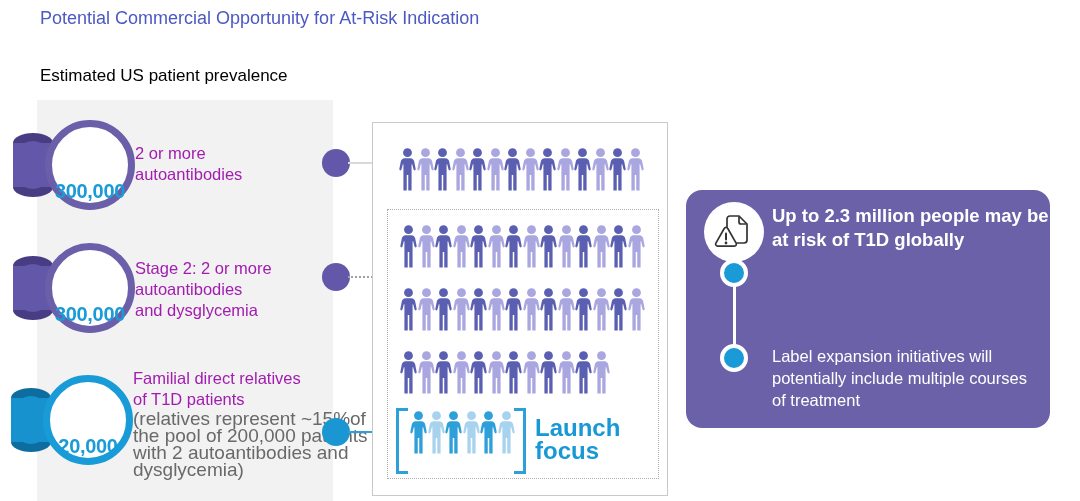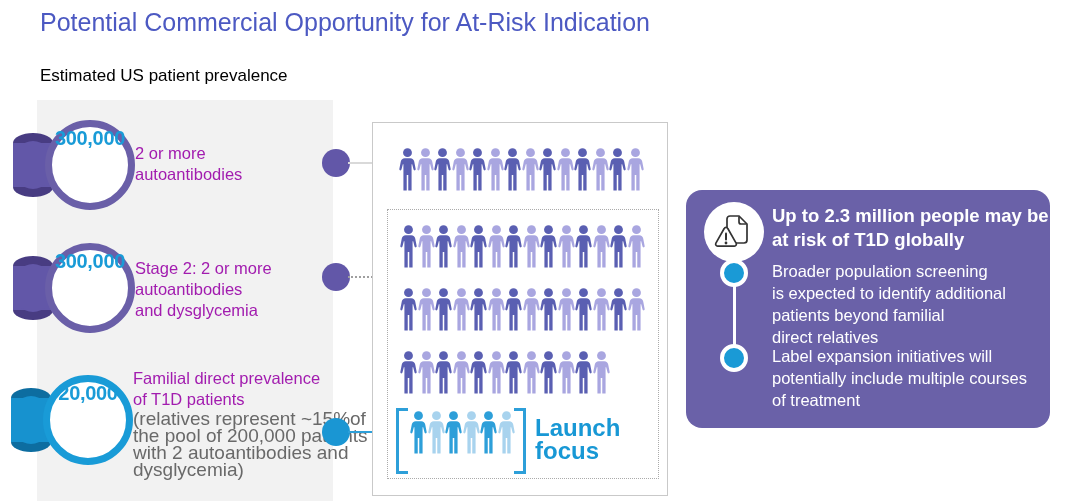--- a/index.html
+++ b/index.html
@@ -2,33 +2,33 @@
 <html><head>
 <meta charset="utf-8">
 <style>
   html,body{margin:0;padding:0;background:#ffffff;}
   .slide{
     position:relative;width:1080px;height:501px;overflow:hidden;background:#ffffff;
     font-family:"Liberation Sans", sans-serif;
   }
   .pre{white-space:pre-line;}
   .title{
-    position:absolute;left:40px;top:8px;font-size:25px;color:#4c59c2;
+    position:absolute;left:40px;top:8px;font-size:18px;color:#4c59c2;
   }
   .subtitle{
     position:absolute;left:40px;top:66px;font-size:17px;color:#000000;
   }
   .left-strip{
     position:absolute;left:37px;top:100px;width:296px;height:401px;background:#f2f2f2;
   }
   
   .cyl{position:absolute;}
   .badge{
     position:absolute;width:76px;height:76px;border-radius:50%;background:#ffffff;
-    display:flex;align-items:flex-start;justify-content:center;
+    display:flex;align-items:flex-end;justify-content:center;
     font-size:20px;font-weight:bold;color:#199bd7;letter-spacing:-0.3px;
   }
   .badge.purple{border:7px solid #6a5fa8;}
   .badge.blue{border:7px solid #199bd7;}
   .stat-label{
     position:absolute;font-size:16.5px;line-height:21px;color:#a21caf;
   }
   .stat-note{
     position:absolute;font-size:19px;line-height:17px;color:#696969;
   }
@@ -128,21 +128,21 @@
   <div>
     <svg class="cyl" style="left:8px;top:387px" width="46" height="66" viewBox="0 0 46 66">
       <ellipse cx="23" cy="11" rx="20" ry="10" fill="#0d6da0"></ellipse>
       <ellipse cx="23" cy="55" rx="20" ry="10" fill="#0d6da0"></ellipse>
       <path d="M3,11 h40 v44 h-40 z" fill="#1792cf"></path>
       <ellipse cx="23" cy="33" rx="20" ry="24" fill="#1792cf"></ellipse>
     </svg>
     <div class="badge blue" style="left:43px;top:375px">
       <span>20,000</span>
     </div>
-    <div class="stat-label pre" style="left:133px;top:368px">Familial direct prevalence
+    <div class="stat-label pre" style="left:133px;top:368px">Familial direct relatives
 of T1D patients</div>
     <div class="stat-note pre" style="left:133px;top:410px">(relatives represent ~15%of
 the pool of 200,000 patients
 with 2 autoantibodies and
 dysglycemia)</div>
   </div>
 
   <div class="dot purple" style="left:322px;top:149px"></div>
   <div class="conn-solid-gray" style="left:348px;top:162px;width:26px"></div>
   <div class="dot purple" style="left:322px;top:263px"></div>
@@ -356,23 +356,19 @@
         <path d="M25,4.5 v5.5 a2,2 0 0 0 2,2 h5.5" fill="none" stroke="#333333" stroke-width="1.7"></path>
         <path d="M13.8,16.5 l8.3,14.6 a2,2 0 0 1 -1.7,3 h-16.8 a2,2 0 0 1 -1.7,-3 l8.3,-14.6 a2,2 0 0 1 3.6,0 z" fill="#ffffff" stroke="#333333" stroke-width="1.7" stroke-linejoin="round"></path>
         <line x1="12" y1="21.5" x2="12" y2="27.5" stroke="#333333" stroke-width="2" stroke-linecap="round"></line>
         <circle cx="12" cy="31" r="1.4" fill="#333333"></circle>
       </svg>
     </div>
     <div class="rail"></div>
     <div class="callout-heading pre">Up to 2.3 million people may be
 at risk of T1D globally</div>
     <div class="bullet-dot" style="top:69px"></div>
-    <div class="bullet-text pre" style="top:70px">Broader population screening
-is expected to identify additional
-patients beyond familial
-direct relatives</div>
     <div class="bullet-dot" style="top:154px"></div>
     <div class="bullet-text pre" style="top:155px">Label expansion initiatives will
 potentially include multiple courses
 of treatment</div>
   </div>
 
 </div>
 
 </body></html>

